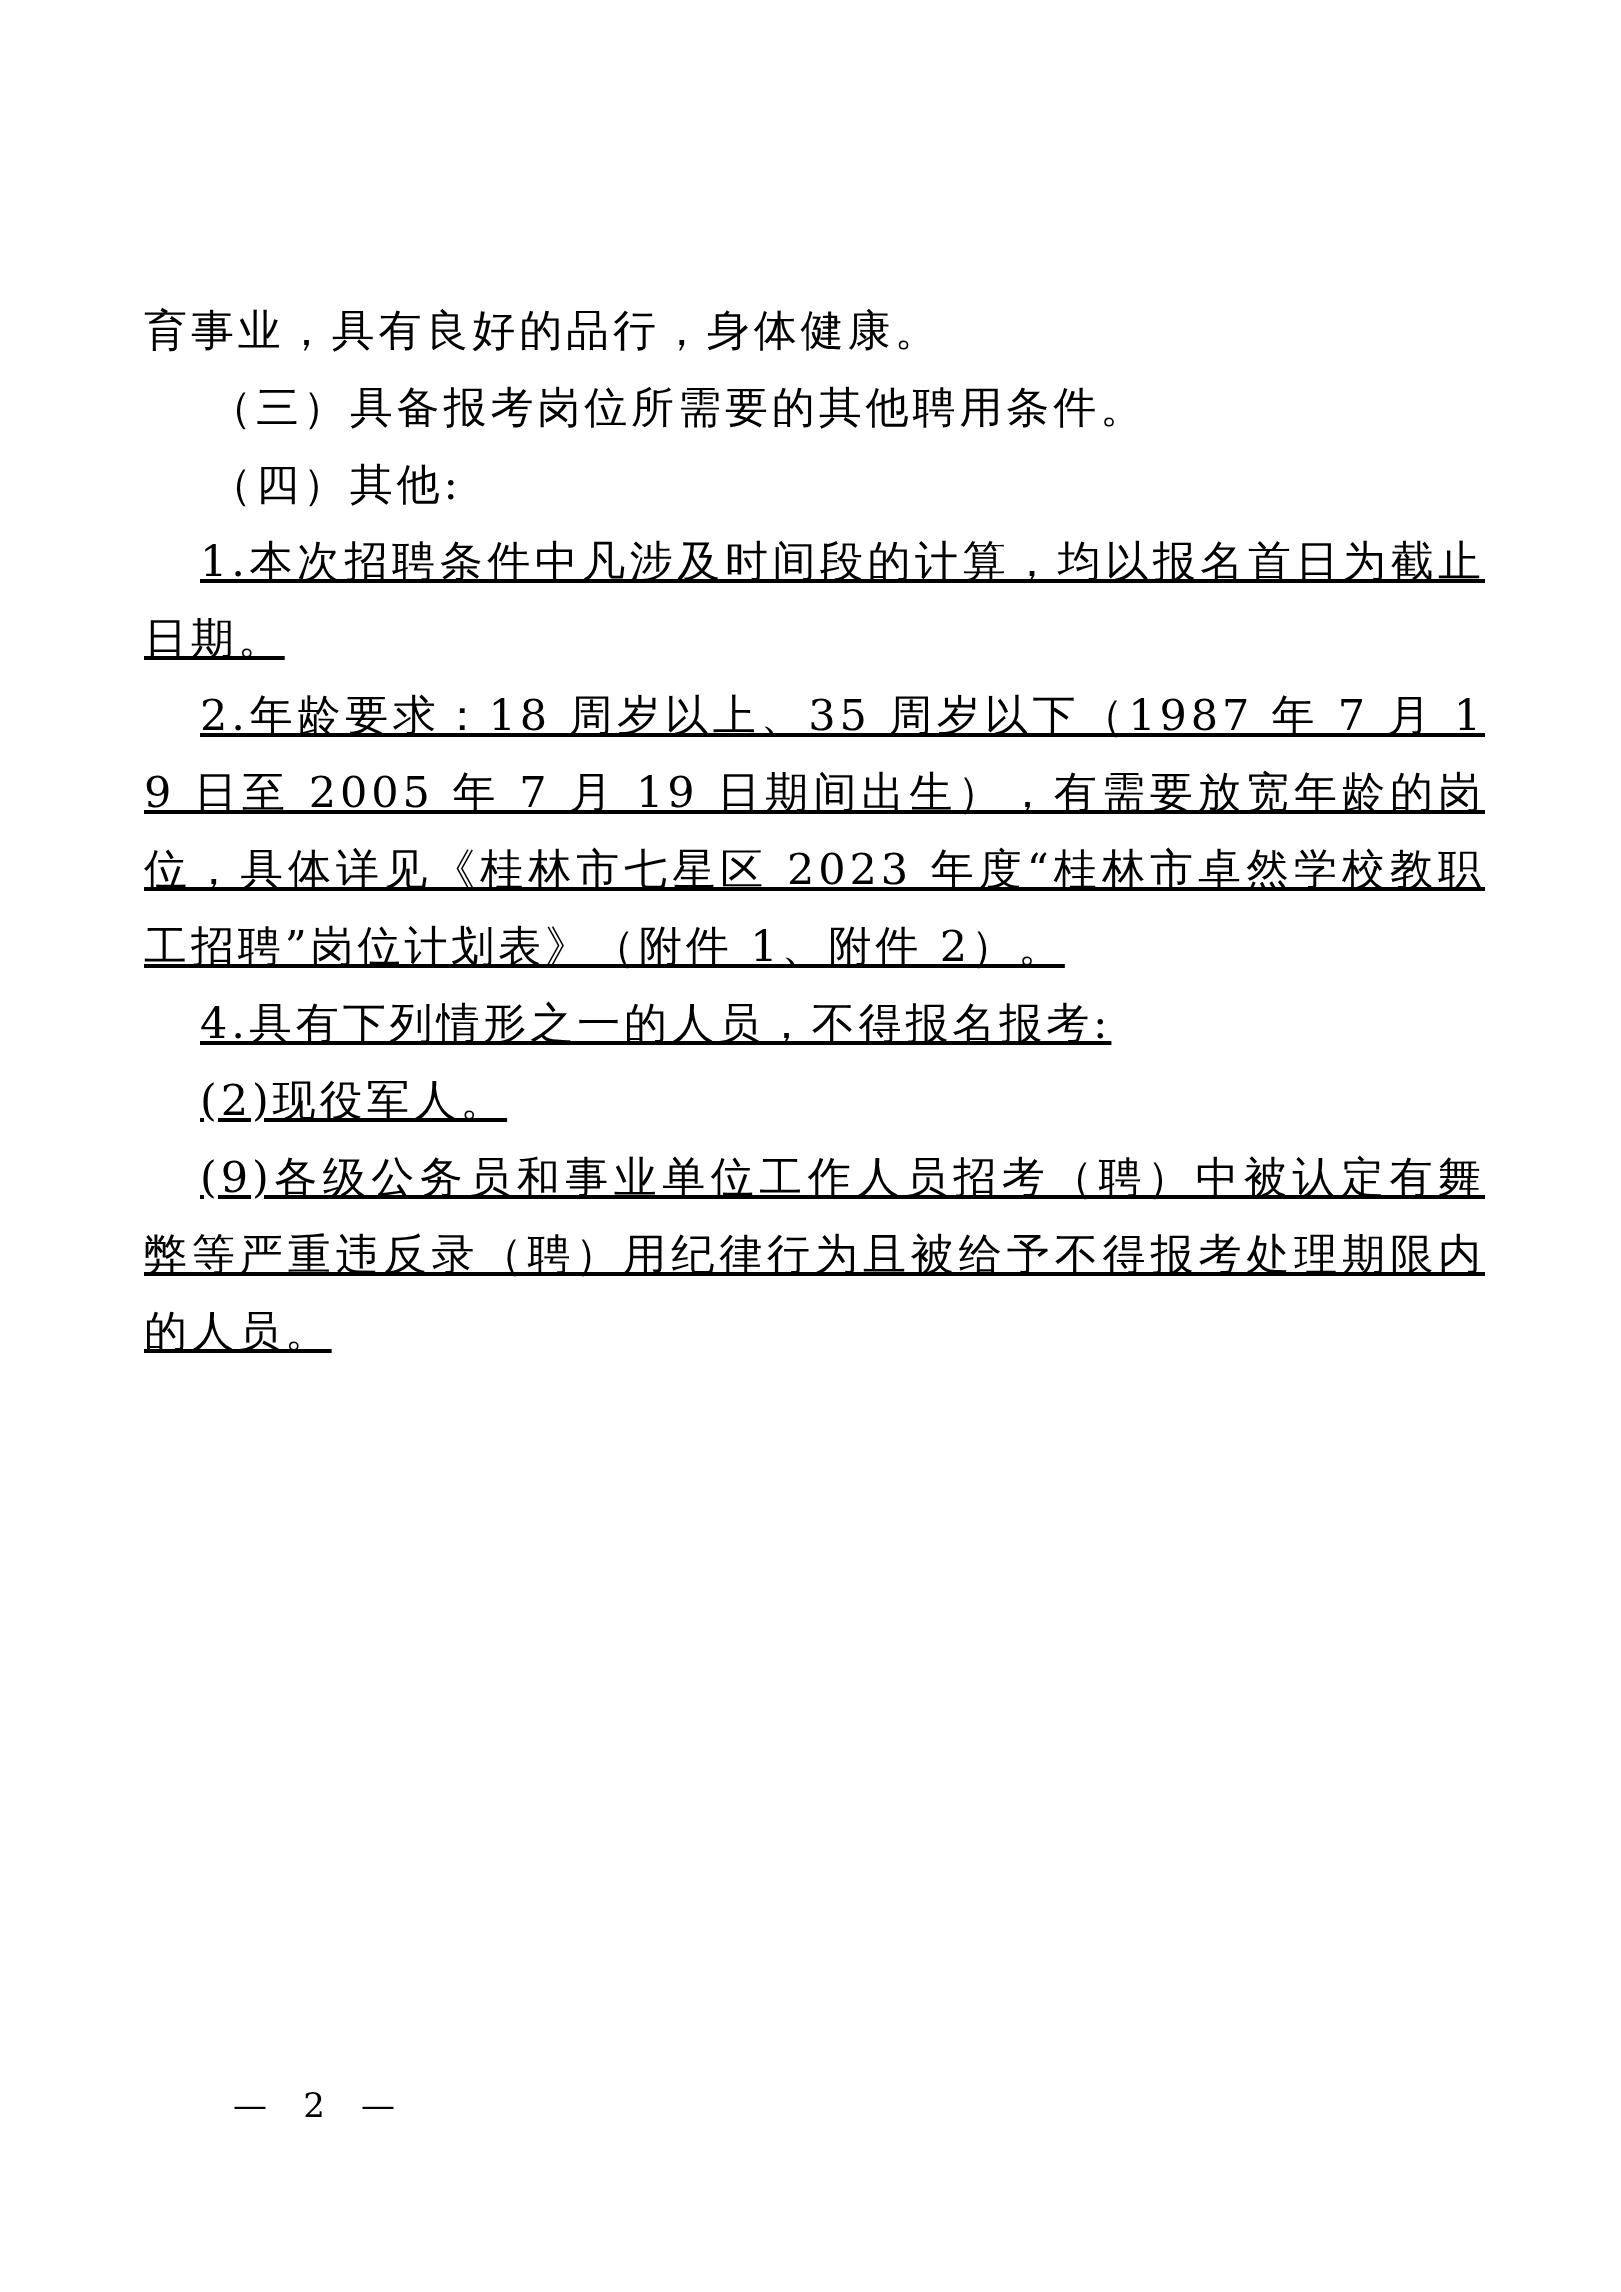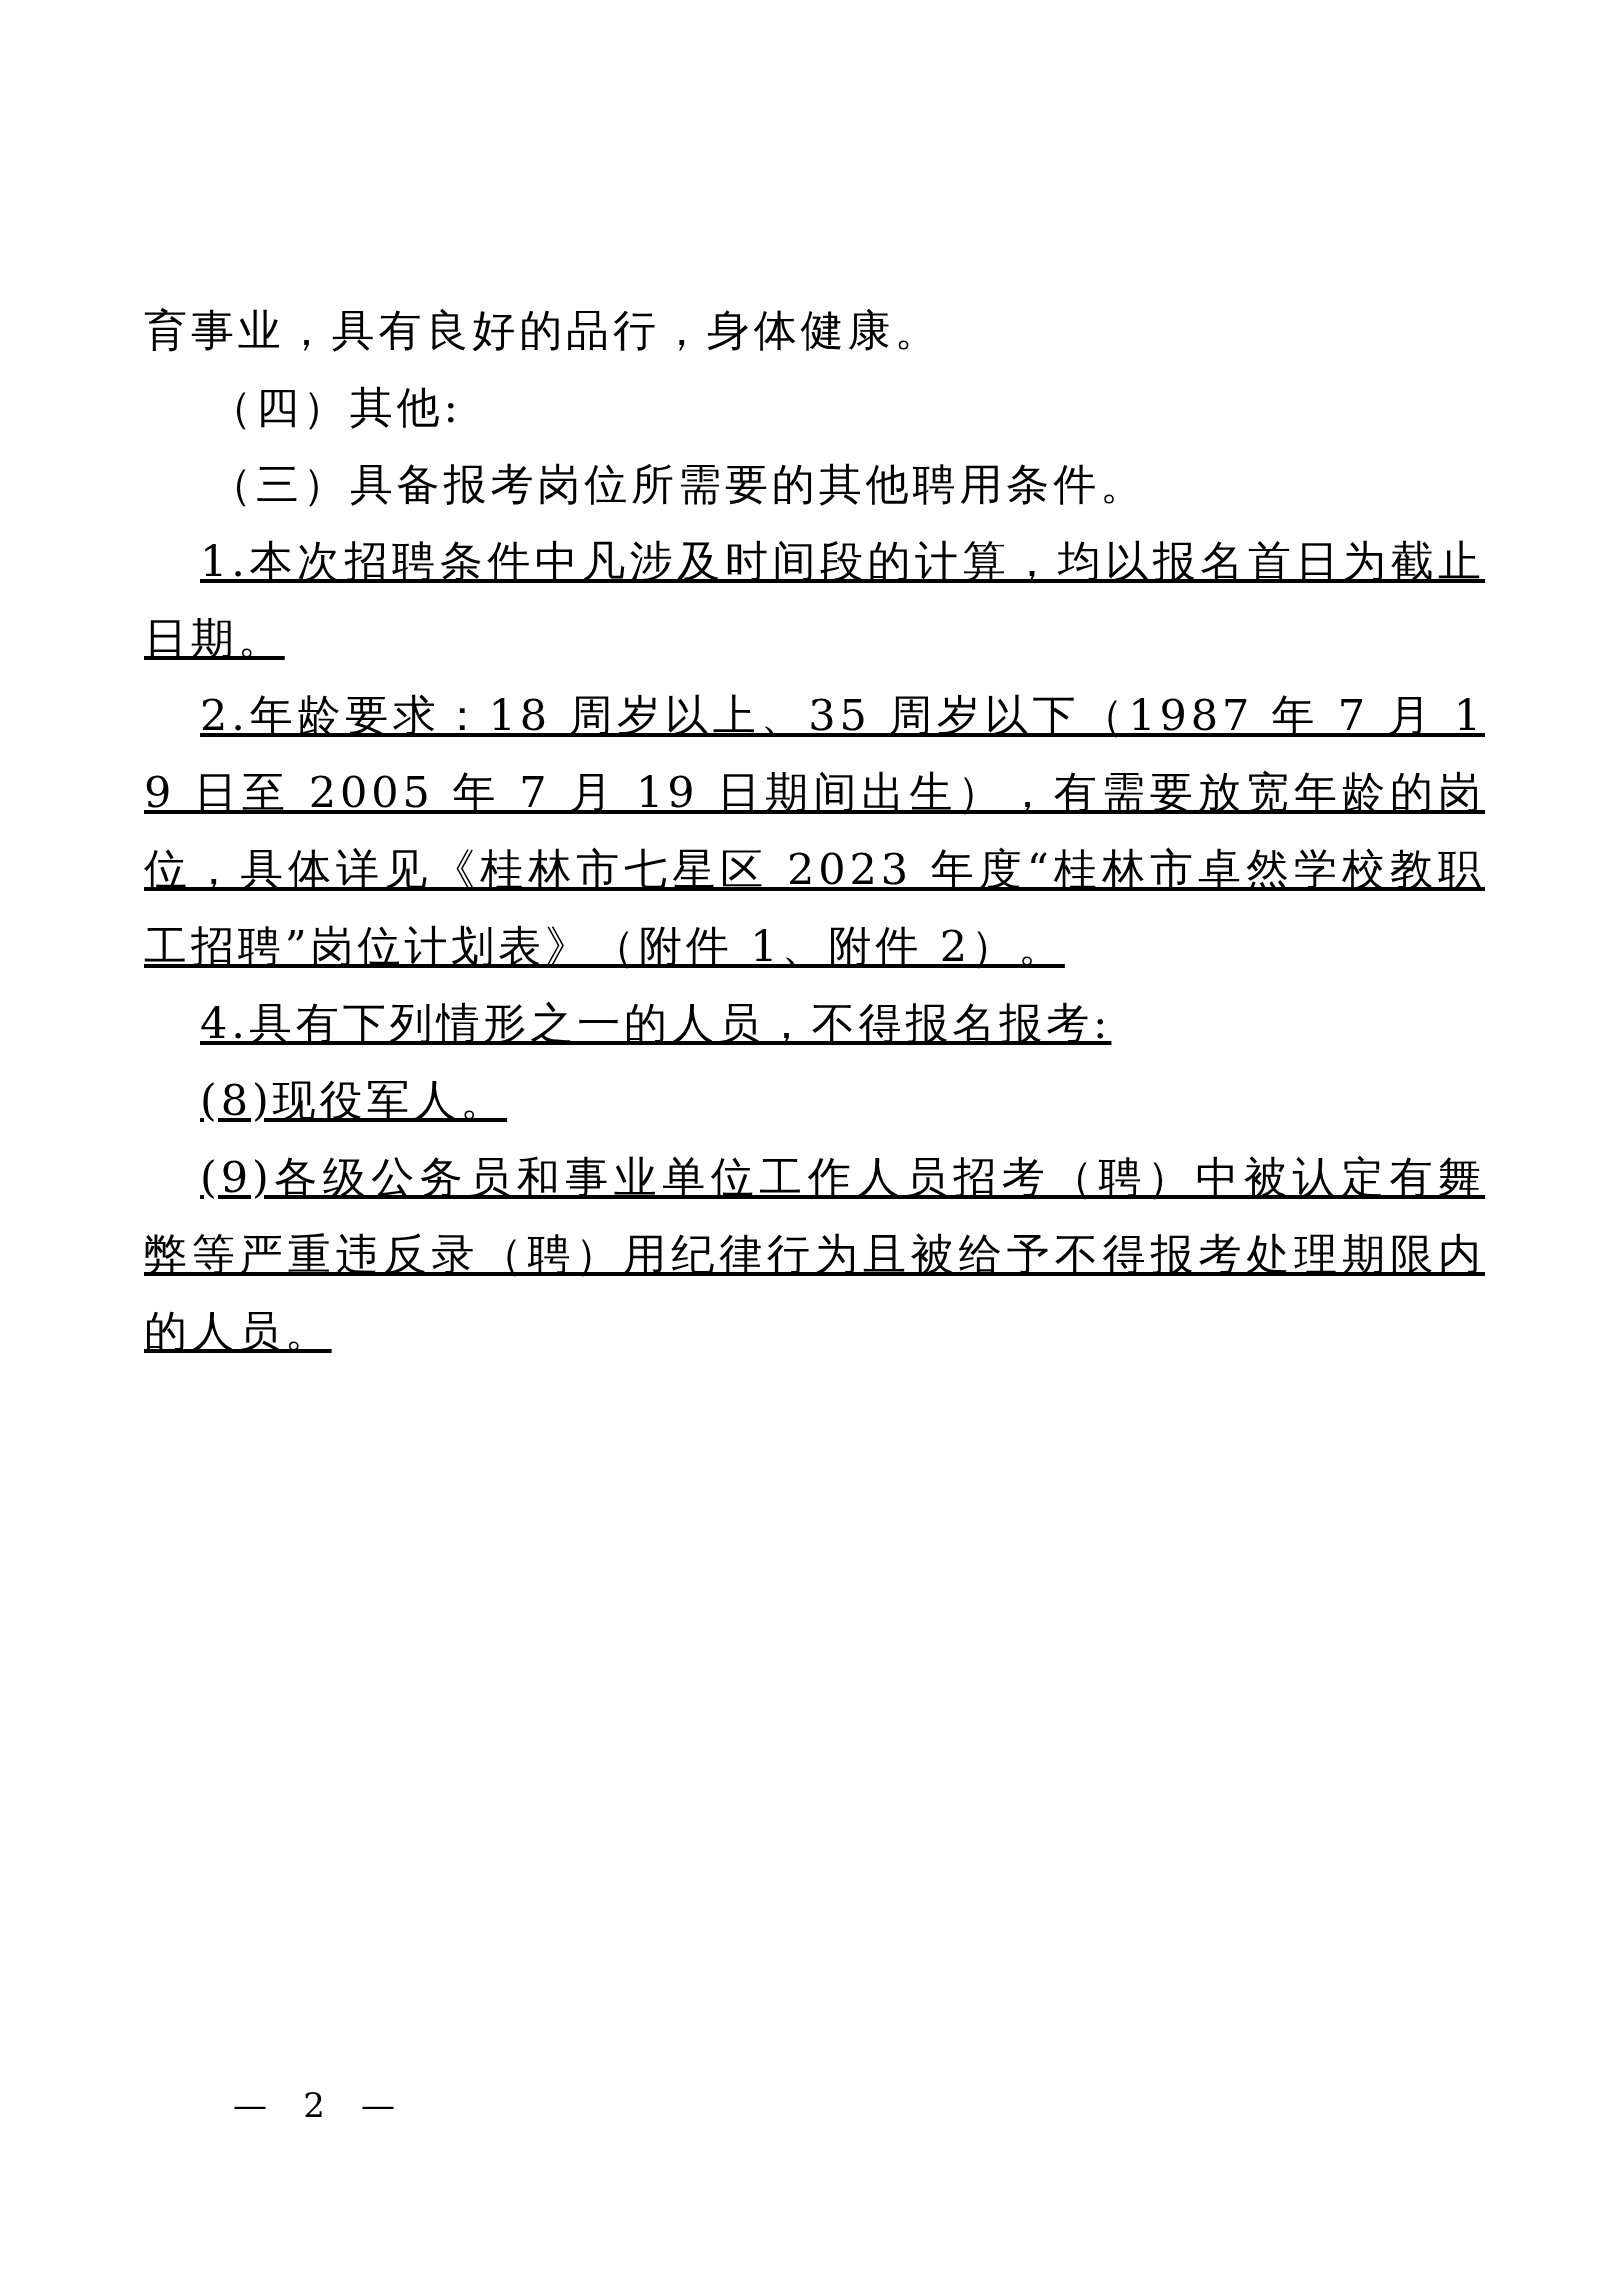--- a/index.html
+++ b/index.html
@@ -46,23 +46,23 @@
     color: #000000;
     white-space: pre;
   }
 </style>
 </head>
 <body>
 
 <div class="page">
   <div class="content">
     <p class="para indent-none">育事业，具有良好的品行，身体健康。</p>
+    <p class="para indent-para">（三）具备报考岗位所需要的其他聘用条件。</p>
     <p class="para indent-para">（四）其他:</p>
-    <p class="para indent-para">（三）具备报考岗位所需要的其他聘用条件。</p>
     <p class="para indent-num">1.本次招聘条件中凡涉及时间段的计算，均以报名首日为截止日期。</p>
     <p class="para indent-num">2.年龄要求：18 周岁以上、35 周岁以下（1987 年 7 月 19 日至 2005 年 7 月 19 日期间出生），有需要放宽年龄的岗位，具体详见《桂林市七星区 2023 年度“桂林市卓然学校教职工招聘”岗位计划表》（附件 1、附件 2）。</p>
     <p class="para indent-num">4.具有下列情形之一的人员，不得报名报考:</p>
-    <p class="para indent-num">(8)现役军人。</p>
+    <p class="para indent-num">(2)现役军人。</p>
     <p class="para indent-num">(9)各级公务员和事业单位工作人员招考（聘）中被认定有舞弊等严重违反录（聘）用纪律行为且被给予不得报考处理期限内的人员。</p>
   </div>
   <div class="footer">— 2 —</div>
 </div>
 
 
 </body></html>

